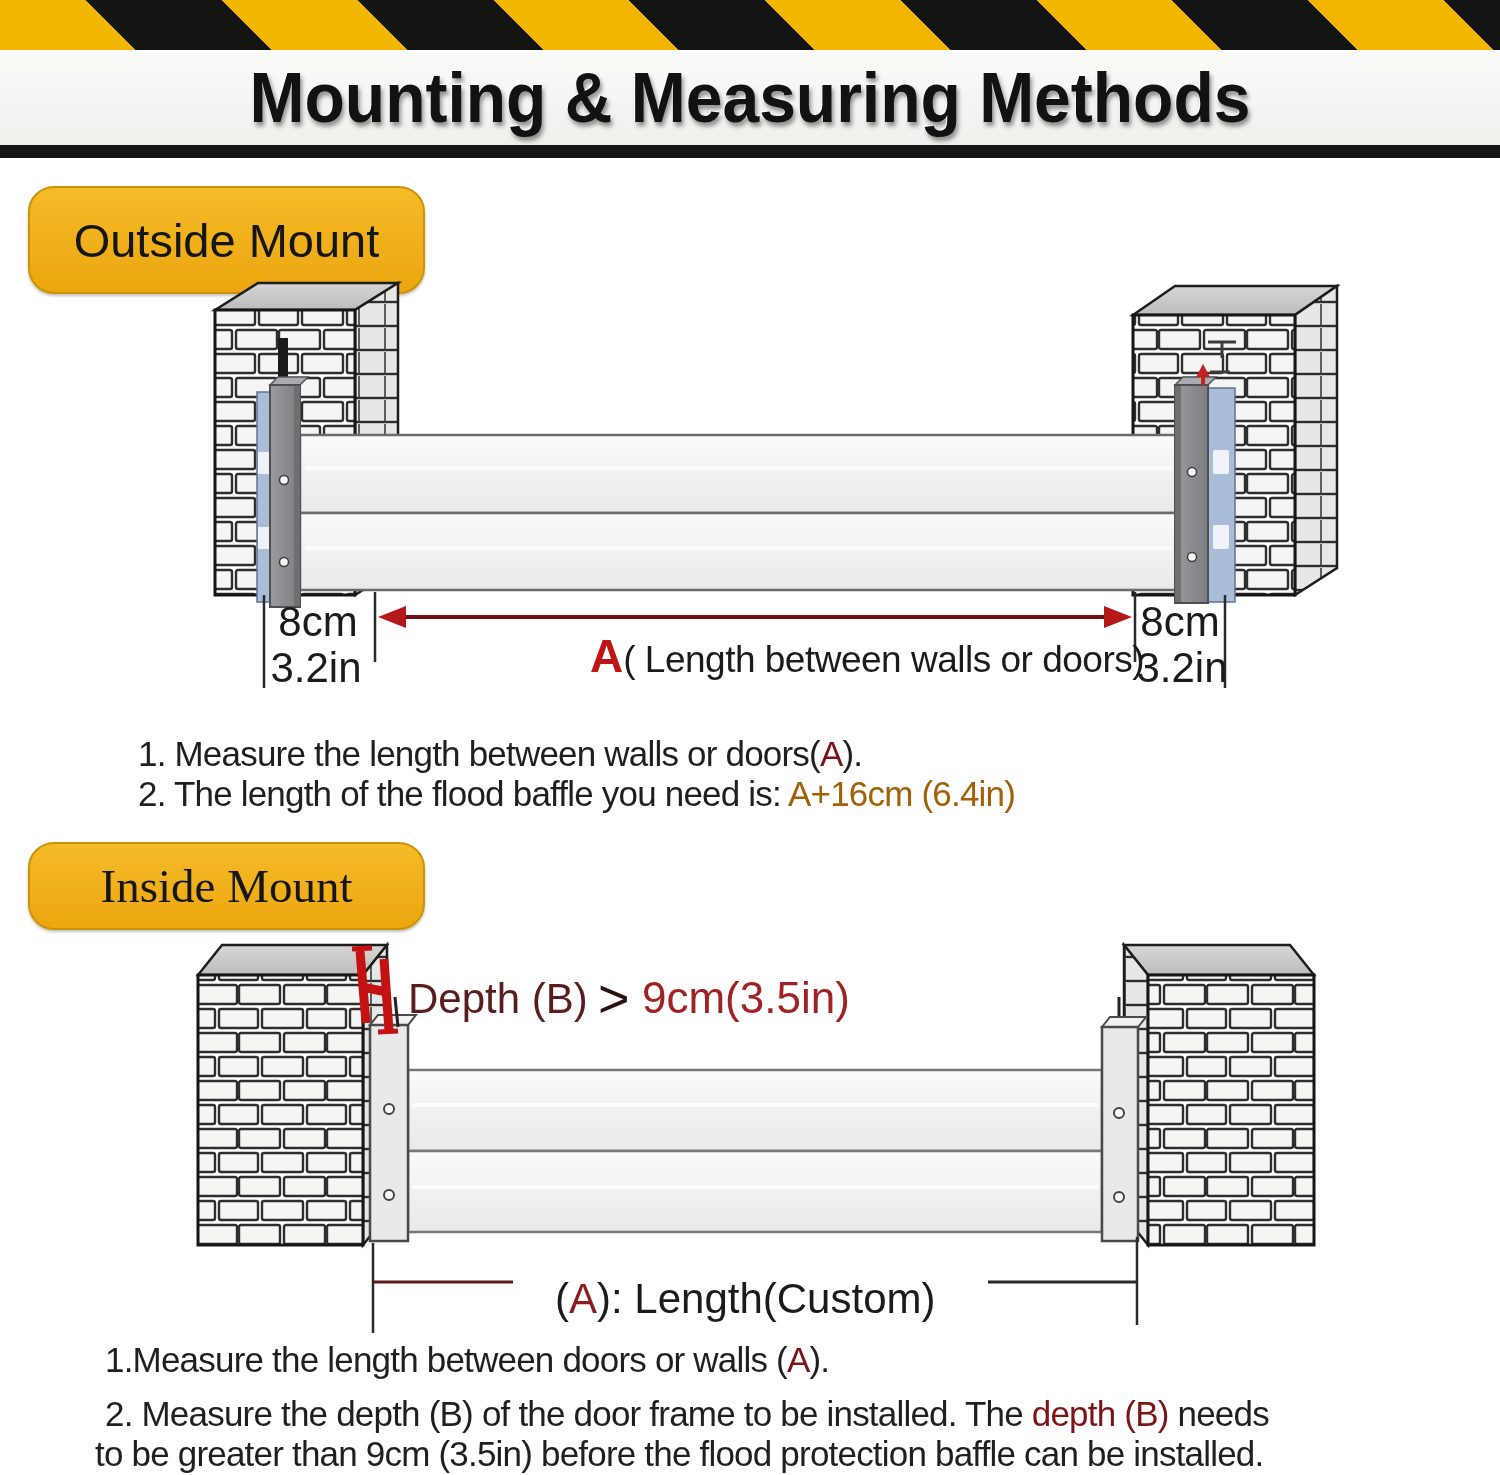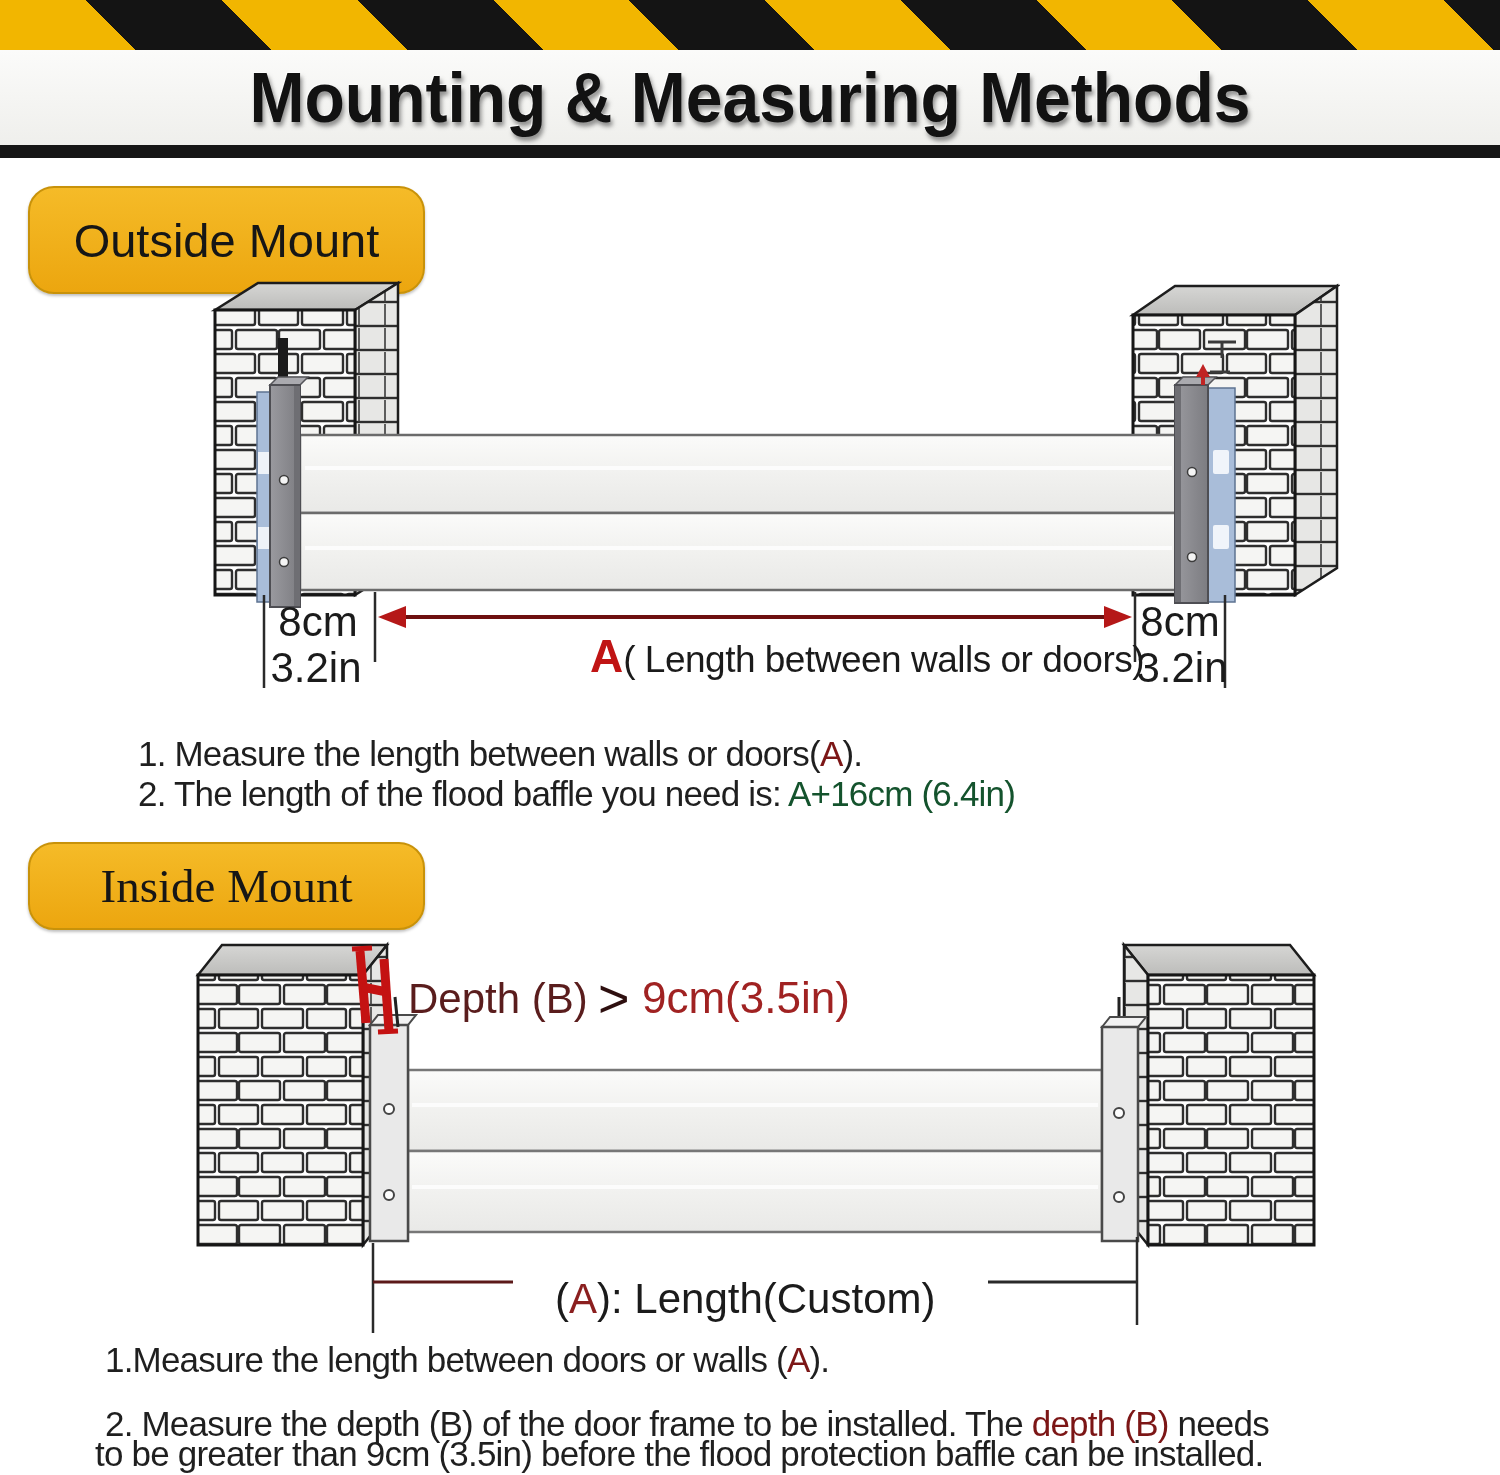--- a/index.html
+++ b/index.html
@@ -32,25 +32,25 @@
     display:flex;align-items:center;justify-content:center;
     font-size:47px;font-weight:500;color:#161616;box-shadow:0 2px 3px rgba(0,0,0,.25);
   }
   .badge.outside{top:186px;height:108px;}
   .badge.inside{top:842px;height:88px;font-family:Liberation Serif, serif;}
   
   .step{
     position:absolute;font-size:35px;letter-spacing:-0.8px;color:#1f1f1f;white-space:nowrap;
   }
   .step .maroon{color:#7c1616;}
-  .step .red{color:#14532d;}
+  .step .red{color:#a16207;}
   .out-step1{left:138px;top:722px;margin-top:12px;}
   .out-step2{left:138px;top:774px;}
   .in-step1{left:105px;top:1340px;}
-  .in-step2{left:105px;top:1394px;margin-top:10px;}
+  .in-step2{left:105px;top:1394px;}
   .in-step3{left:95px;top:1434px;}
   
   .diagram{position:absolute;}
   .dg-outside{left:190px;top:280px;}
   .dg-inside{left:150px;top:935px;}
   text{font-family:"Liberation Sans",sans-serif;}
   .dim-text{font-size:42px;fill:#1b1b1b;}
   .span-a{font-size:46px;font-weight:700;fill:#c01414;}
   .span-rest{font-size:37px;fill:#1b1b1b;letter-spacing:-0.5px;}
   .depth-label{font-size:42px;fill:#5a1d1d;}

